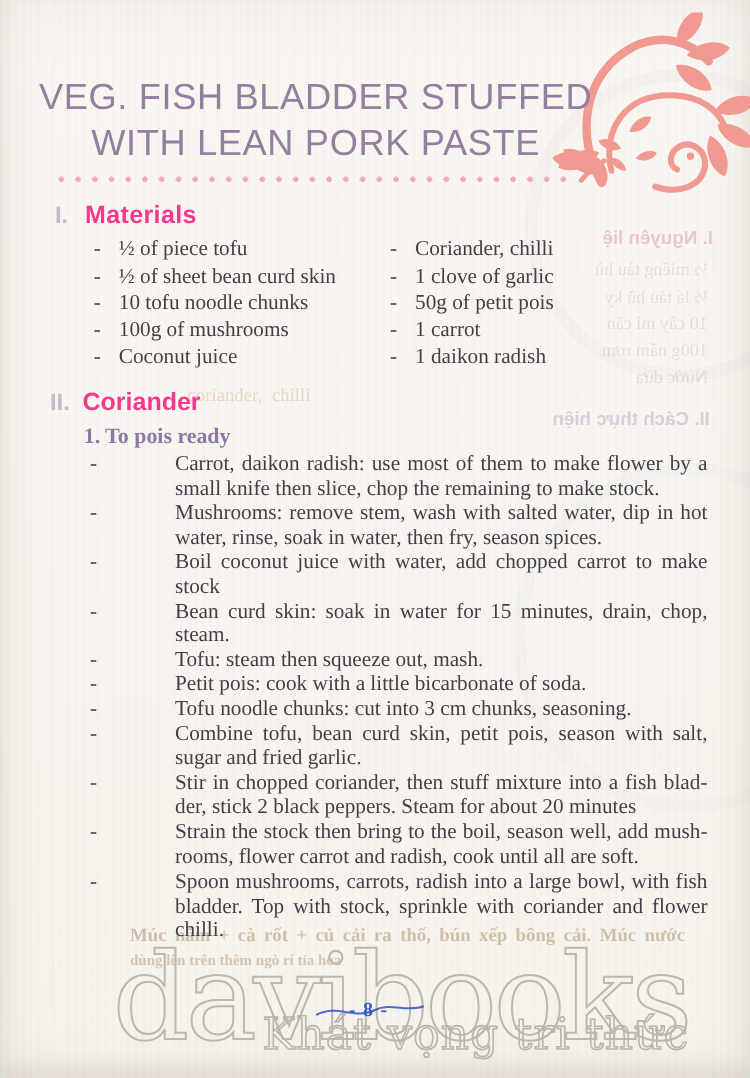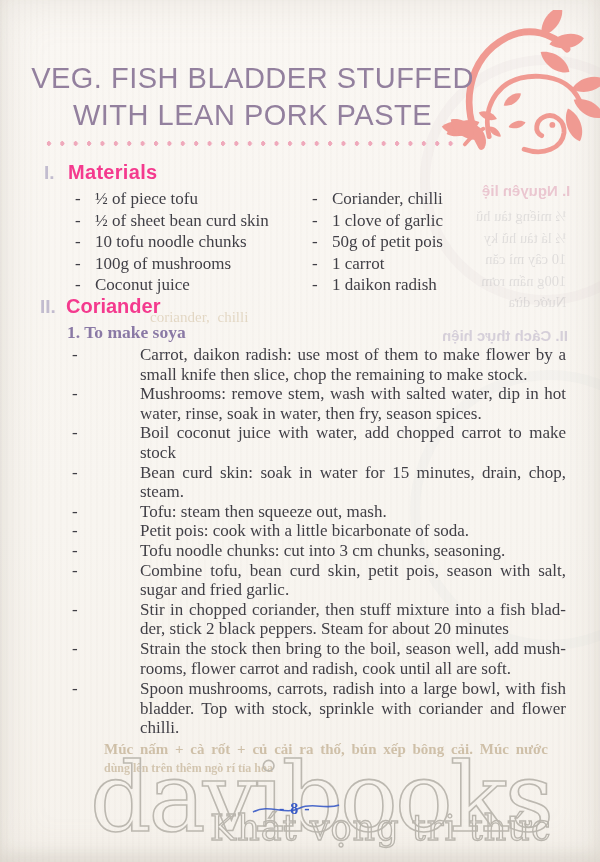--- a/index.html
+++ b/index.html
@@ -30,21 +30,21 @@
   .sec-head .label{font-size:20px; color:#f43a8e; letter-spacing:0.3px;}
   .m-head{left:44px; top:161px;}
   
   .m-cols{position:absolute; left:75px; top:188px; width:497px; display:flex;}
   .m-col{list-style:none; margin:0; padding:0;}
   .m-col.left{width:237px;}
   .m-col.right{flex:1;}
   .m-col li{display:flex; font-size:17px; line-height:21.6px;}
   .dash{width:20px; flex:0 0 20px;}
   
-  .processing{position:absolute; left:40px; top:295px; width:528px;}
+  .processing{position:absolute; left:40px; top:311px; width:528px;}
   .p-head{position:static; display:flex; align-items:baseline;
     font-family:"Liberation Sans", sans-serif; font-weight:bold;}
   .p-head .numeral{font-size:19px; color:#c2bccf; width:26px;}
   .p-head .label{font-size:20px; color:#f43a8e;}
   .subhead{margin:4px 0 2px 27px; font-size:17.5px; font-weight:bold; color:#8a79a5;}
   .p-list{margin:1px 0 0 32px; padding:0; list-style:none;}
   .p-list li{display:flex; font-size:17px; line-height:19.6px;}
   .p-list .txt{flex:1; text-align:justify; padding-right:2px;margin-left:48px;}
   
   .ghost{position:absolute; pointer-events:none;}
@@ -179,21 +179,21 @@
     </ul>
   </div>
 
   <section class="processing">
     <div class="p-head">
       <span class="numeral">II.</span>
       <span class="label">Coriander</span>
     </div>
     <div class="subhead">
       <span>1.</span>
-      <span>To make soya</span>
+      <span>To pois ready</span>
     </div>
     <ul class="p-list">
       <li>
           <span class="dash">-</span>
           <span class="txt">Carrot, daikon radish: use most of them to make flower by a small knife then slice, chop the remaining to make stock.</span>
         </li>
       <li>
           <span class="dash">-</span>
           <span class="txt">Mushrooms: remove stem, wash with salted water, dip in hot water, rinse, soak in water, then fry, season spices.</span>
         </li>

